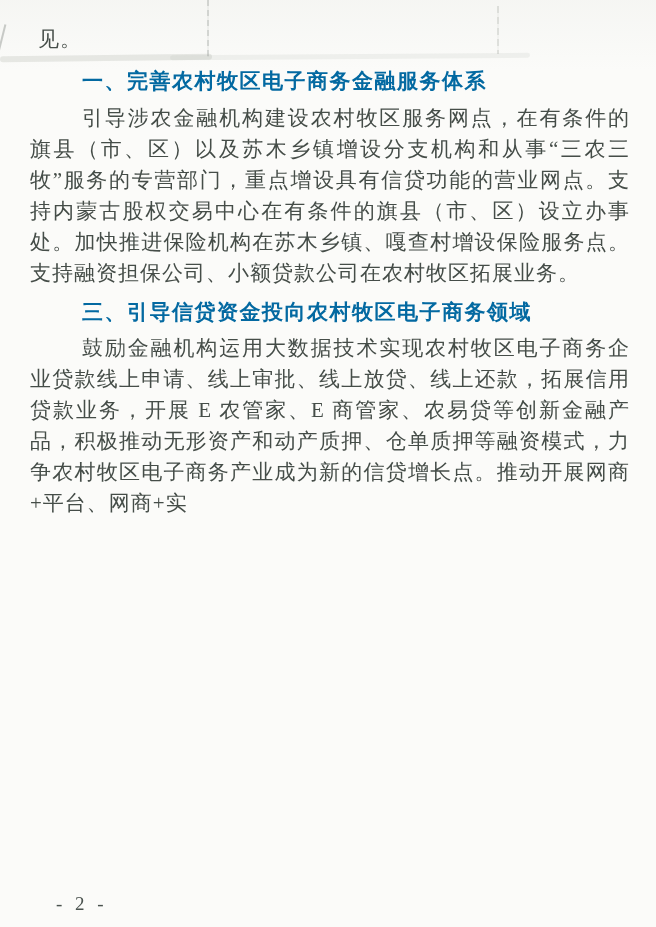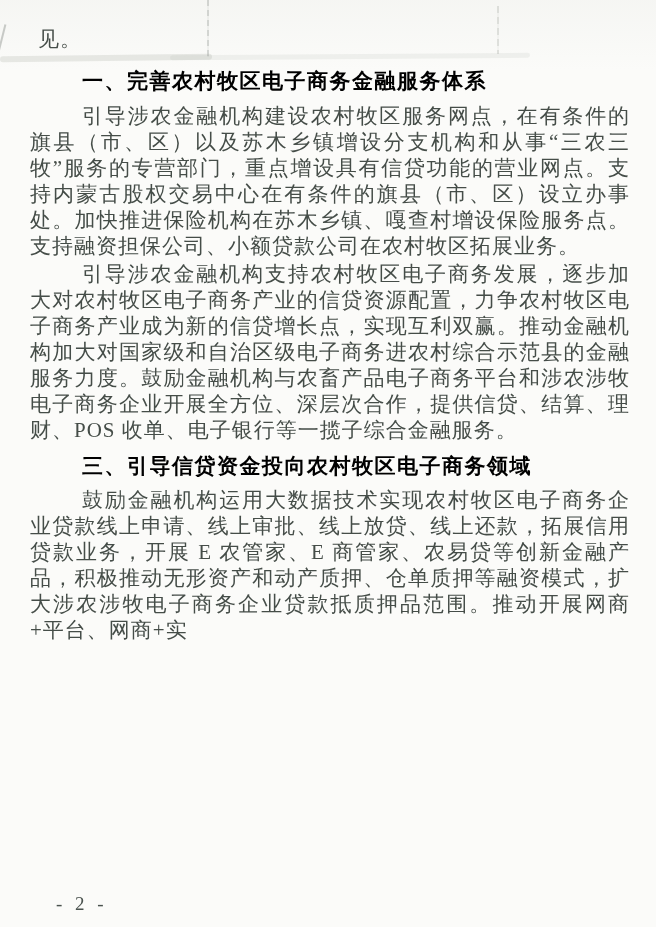--- a/index.html
+++ b/index.html
@@ -38,28 +38,28 @@
     line-height: 38.4px;
     letter-spacing: 1px;
     color: #454d48;
   }
   .heading {
     margin: 4px 0 0 0;
     font-size: 21px;
     line-height: 38.4px;
     font-weight: bold;
     font-family: "Liberation Sans", "DejaVu Sans", sans-serif;
-    color: #000000;
+    color: #0369a1;
     text-indent: 52px;
     letter-spacing: 1.5px;
   }
   .para {
     margin: 2px 0 0 0;
     font-size: 21px;
-    line-height: 26px;
+    line-height: 31px;
     color: #454d48;
     letter-spacing: 1px;
     text-align: justify;
     text-indent: 52px;
   }
   .page-number {
     position: absolute;
     left: 56px;
     bottom: 12px;
     font-size: 19px;
@@ -123,21 +123,20 @@
   <div class="artifact artifact-smudge-2"></div>
   <div class="artifact artifact-vline-1"></div>
   <div class="artifact artifact-vline-2"></div>
 
   <div class="content">
     <p class="cont">见。</p>
 
     <h2 class="heading">一、完善农村牧区电子商务金融服务体系</h2>
     <p class="para">引导涉农金融机构建设农村牧区服务网点，在有条件的旗县（市、区）以及苏木乡镇增设分支机构和从事“三农三牧”服务的专营部门，重点增设具有信贷功能的营业网点。支持内蒙古股权交易中心在有条件的旗县（市、区）设立办事处。加快推进保险机构在苏木乡镇、嘎查村增设保险服务点。支持融资担保公司、小额贷款公司在农村牧区拓展业务。</p>
 
-    <p class="para">引导涉农金融机构支持农村牧区电子商务发展，逐步加大对农村牧区电子商务产业的信贷资源配置，力争农村牧区电子商务产业成为新的信贷增长点，实现互利双赢。推动金融机构加大对国家级和自治区级电子商务进农村综合示范县的金融服务力度。鼓励金融机构与农畜产品电子商务平台和涉农涉牧电子商务企业开展全方位、深层次合作，提供信贷、结算、理财、POS 收单、电子银行等一揽子综合金融服务。</p>
 
     <h2 class="heading">三、引导信贷资金投向农村牧区电子商务领域</h2>
-    <p class="para">鼓励金融机构运用大数据技术实现农村牧区电子商务企业贷款线上申请、线上审批、线上放贷、线上还款，拓展信用贷款业务，开展 E 农管家、E 商管家、农易贷等创新金融产品，积极推动无形资产和动产质押、仓单质押等融资模式，扩大涉农涉牧电子商务企业贷款抵质押品范围。推动开展网商+平台、网商+实</p>
+    <p class="para">鼓励金融机构运用大数据技术实现农村牧区电子商务企业贷款线上申请、线上审批、线上放贷、线上还款，拓展信用贷款业务，开展 E 农管家、E 商管家、农易贷等创新金融产品，积极推动无形资产和动产质押、仓单质押等融资模式，力争农村牧区电子商务产业成为新的信贷增长点。推动开展网商+平台、网商+实</p>
   </div>
 
   <div class="page-number">- 2 -</div>
 
 </div>
 
 </body></html>

